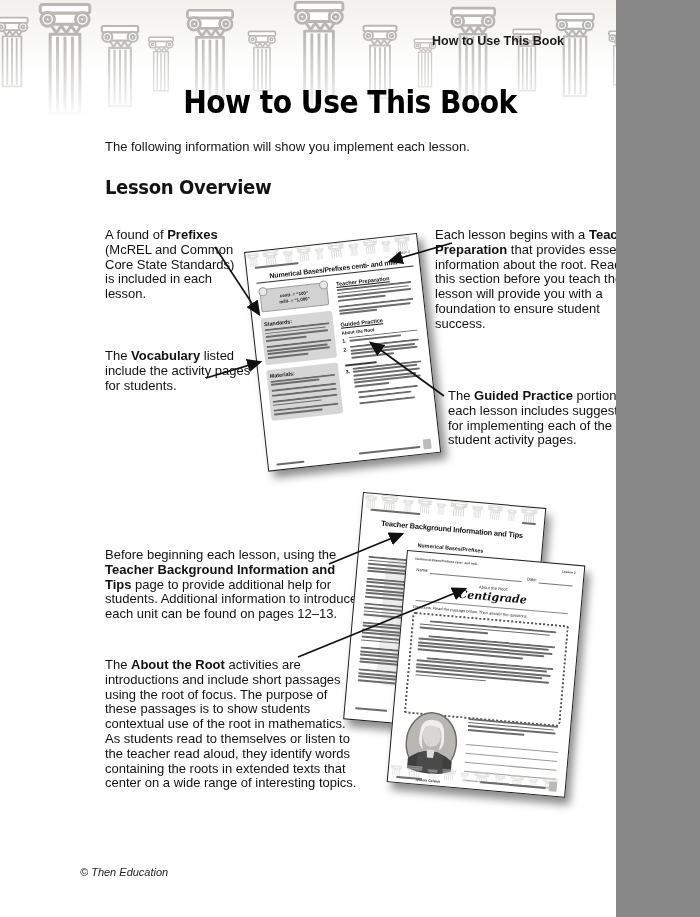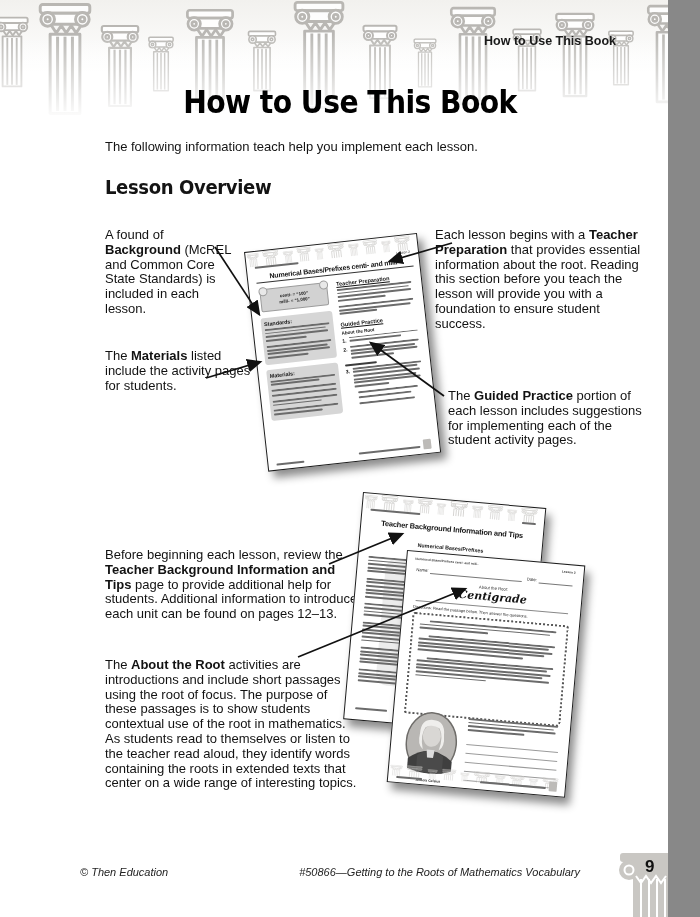--- a/index.html
+++ b/index.html
@@ -1,16 +1,16 @@
 <!DOCTYPE html>
 <html><head>
 <meta charset="utf-8">
 <style>
   html,body{margin:0;padding:0;background:#888;}
-  .page{position:relative;width:668px;height:917px;background:#fff;overflow:hidden;
+  .page{position:relative;width:616px;height:917px;background:#fff;overflow:hidden;
         font-family:"Liberation Sans",sans-serif;color:#141414;}
   
   .banner{position:absolute;left:0;top:0;width:700px;height:120px;pointer-events:none;}
   .corner-label{position:absolute;top:34px;right:52px;font-size:12.5px;font-weight:bold;color:#1a1a1a;}
   
   .main-title{position:absolute;left:0;top:84px;width:700px;text-align:center;
       font-family:"DejaVu Sans",sans-serif;font-weight:800;font-size:30px;letter-spacing:-0.6px;
       transform:scale(.94,1.06);color:#000;}
   .intro{position:absolute;left:105px;top:139px;width:480px;font-size:13px;}
   .section-heading{position:absolute;left:105px;top:176px;font-family:"DejaVu Sans",sans-serif;
@@ -140,28 +140,28 @@
       <use href="#cap" x="508" y="28" width="38" height="64"></use>
       <use href="#cap" x="552" y="12" width="46" height="86"></use>
       <use href="#cap" x="604" y="30" width="34" height="56"></use>
       <use href="#cap" x="644" y="4" width="52" height="100"></use>
     </g>
     <rect x="0" y="34" width="700" height="86" fill="url(#fade)"></rect>
   </svg>
   <div class="corner-label">How to Use This Book</div>
 
   <div class="main-title">How to Use This Book</div>
-  <div class="intro">The following information teach help you implement each lesson.</div>
+  <div class="intro">The following information will show you implement each lesson.</div>
   <div class="section-heading">Lesson Overview</div>
 
-  <div class="callout" style="left:105px;top:228px;width:136px;"><span>A found of </span><b>Background</b><span> (McREL and Common Core State Standards) is included in each lesson.</span></div>
-  <div class="callout" style="left:105px;top:349px;width:146px;"><span>The </span><b>Materials</b><span> listed include the activity pages for students.</span></div>
+  <div class="callout" style="left:105px;top:228px;width:136px;"><span>A found of </span><b>Prefixes</b><span> (McREL and Common Core State Standards) is included in each lesson.</span></div>
+  <div class="callout" style="left:105px;top:349px;width:146px;"><span>The </span><b>Vocabulary</b><span> listed include the activity pages for students.</span></div>
   <div class="callout" style="left:435px;top:228px;width:214px;"><span>Each lesson begins with a </span><b>Teacher Preparation</b><span> that provides essential information about the root. Reading this section before you teach the lesson will provide you with a foundation to ensure student success.</span></div>
   <div class="callout" style="left:448px;top:389px;width:208px;"><span>The </span><b>Guided Practice</b><span> portion of each lesson includes suggestions for implementing each of the student activity pages.</span></div>
-  <div class="callout" style="left:105px;top:548px;width:260px;"><span>Before beginning each lesson, review the </span><b>Teacher Background Information and Tips</b><span> page to provide additional help for students. Additional information to introduce each unit can be found on pages 12–13.</span></div>
+  <div class="callout" style="left:105px;top:548px;width:260px;"><span>Before beginning each lesson, using the </span><b>Teacher Background Information and Tips</b><span> page to provide additional help for students. Additional information to introduce each unit can be found on pages 12–13.</span></div>
   <div class="callout" style="left:105px;top:658px;width:252px;"><span>The </span><b>About the Root</b><span> activities are introductions and include short passages using the root of focus. The purpose of these passages is to show students contextual use of the root in mathematics. As students read to themselves or listen to the teacher read aloud, they identify words containing the roots in extended texts that center on a wide range of interesting topics.</span></div>
 
   <div class="mp" style="left:244px;top:252px;width:172px;height:219px;transform:rotate(-6.3deg);">
     <svg class="band" viewBox="0 0 400 44" preserveAspectRatio="none">
         <use href="#colband"></use>
       </svg>
     <div class="hdr">
       <div class="tline" style="width:44px;margin:0;"></div>
       <div class="lesson-tag">Lesson 2</div>
     </div>
@@ -421,21 +421,20 @@
       <line x1="215" y1="247" x2="259" y2="314" marker-end="url(#ah)"></line>
       <line x1="206" y1="378" x2="260" y2="362" marker-end="url(#ah)"></line>
       <line x1="452" y1="243" x2="390" y2="261" marker-end="url(#ah)"></line>
       <line x1="444" y1="396" x2="371" y2="343" marker-end="url(#ah)"></line>
       <line x1="329" y1="564" x2="402" y2="534" marker-end="url(#ah)"></line>
       <line x1="298" y1="657" x2="465" y2="589" marker-end="url(#ah)"></line>
     </g>
   </svg>
 
   <div class="foot-copy">© Then Education</div>
-  <div class="foot-book">#50866—Getting to the Roots of Mathematics Vocabulary</div>
   <svg class="foot-colicon" viewBox="0 0 74 72">
     <g fill="#c9c7c3">
       <rect x="4" y="8" width="66" height="9" rx="3"></rect>
       <rect x="12" y="15" width="50" height="16"></rect>
       <circle cx="13" cy="25" r="10"></circle>
         <circle cx="61" cy="25" r="10"></circle>
       <rect x="17" y="31" width="40" height="41"></rect>
     </g>
     <g stroke="#ffffff" stroke-width="2" fill="none">
       <circle cx="13" cy="25" r="4.5"></circle>

